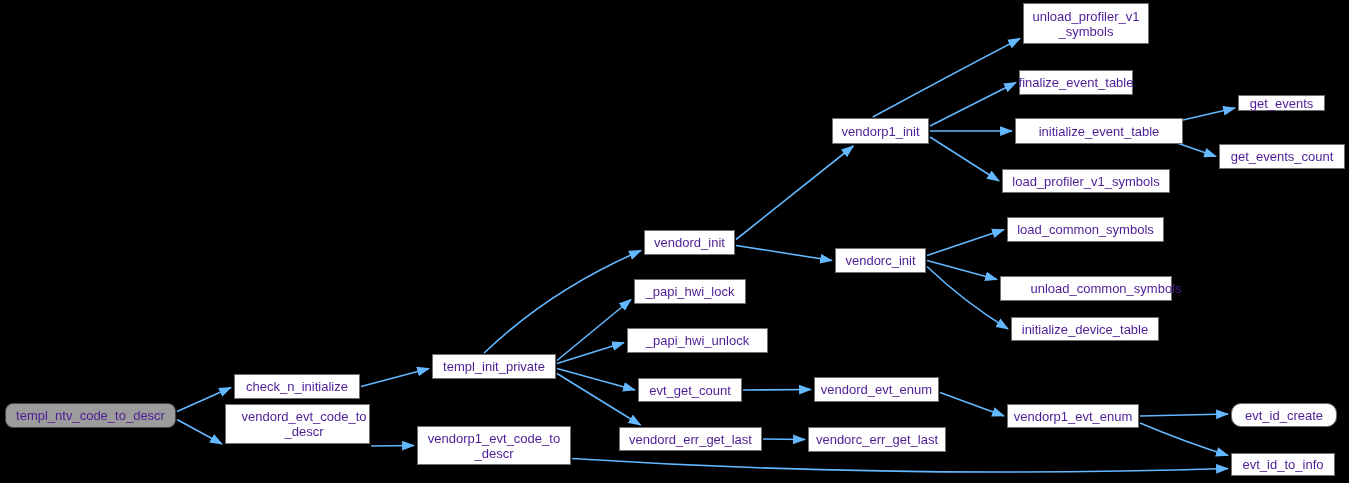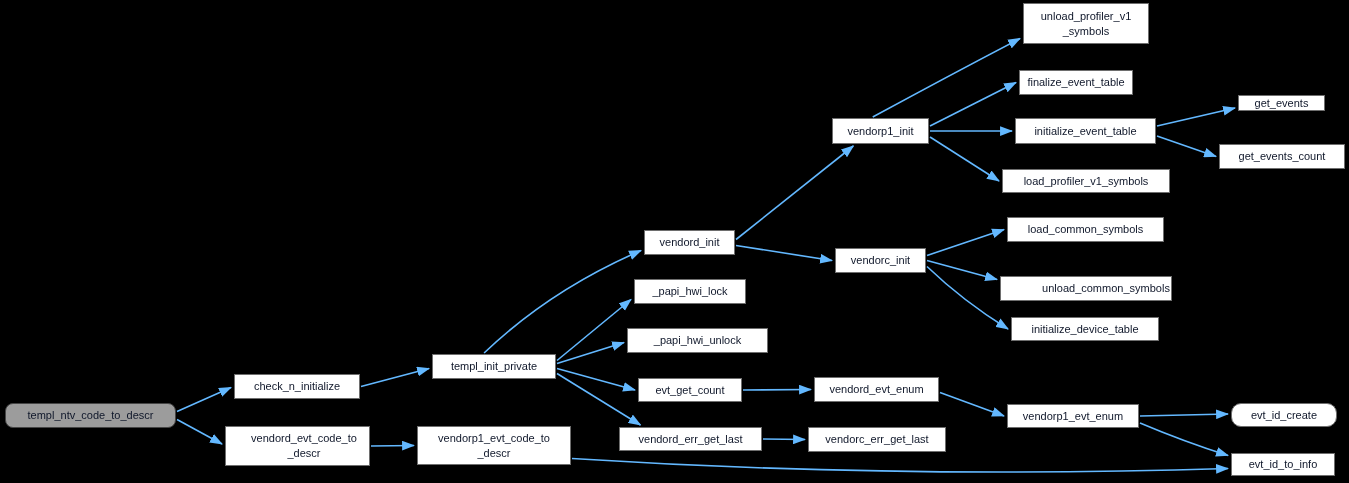--- a/index.html
+++ b/index.html
@@ -9,26 +9,26 @@
     background:#000;
     overflow:hidden;
     font-family:"Liberation Sans","DejaVu Sans",sans-serif;
   }
   #edge-layer{position:absolute;left:0;top:0;width:1349px;height:483px;}
   .node{
     position:absolute;
     box-sizing:border-box;
     background:#ffffff;
     border:1px solid #6e6e6e;
-    color:#0f172a;
+    color:#4c1d95;
     display:flex;
     align-items:center;
     justify-content:center;
     text-align:center;
-    font-size:11px;
+    font-size:13px;
     line-height:15px;
     white-space:pre-line;
     cursor:pointer;
   }
   .node.highlight{
     background:#9c9c9c;
     border-color:#454545;
     cursor:default;
     border-radius:8px;
   }
@@ -69,40 +69,40 @@
         <path d="M763,439 L805,439.5" class="edge" stroke="#63B8FF" marker-end="url(#arrowhead)"></path>
         <path d="M940,392.5 L1004,416" class="edge" stroke="#63B8FF" marker-end="url(#arrowhead)"></path>
         <path d="M1140,416 L1228,414" class="edge" stroke="#63B8FF" marker-end="url(#arrowhead)"></path>
         <path d="M1140,423 Q1185,442 1228,455.5" class="edge" stroke="#63B8FF" marker-end="url(#arrowhead)"></path>
         <path d="M572,458.5 Q890,479 1228,468.5" class="edge" stroke="#63B8FF" marker-end="url(#arrowhead)"></path>
       </g>
   </svg>
   <div id="nodes">
       <div class="node highlight" style="left: 5px; top: 403px; width: 171px; height: 25px;">templ_ntv_code_to_descr</div>
       <div class="node" style="left: 234px; top: 374px; width: 126px; height: 25px;">check_n_initialize</div>
-      <div class="node" style="left: 225px; top: 426px; width: 145px; height: 40px; padding-left: 13px;">vendord_evt_code_to
+      <div class="node" style="left: 225px; top: 404px; width: 145px; height: 40px; padding-left: 13px;">vendord_evt_code_to
 _descr</div>
       <div class="node" style="left: 417px; top: 426px; width: 154px; height: 39px;">vendorp1_evt_code_to
 _descr</div>
       <div class="node" style="left: 432px; top: 354px; width: 124px; height: 25px;">templ_init_private</div>
       <div class="node" style="left: 644px; top: 230px; width: 91px; height: 25px;">vendord_init</div>
       <div class="node" style="left: 634px; top: 279px; width: 112px; height: 25px;">_papi_hwi_lock</div>
       <div class="node" style="left: 627px; top: 328px; width: 141px; height: 25px;">_papi_hwi_unlock</div>
       <div class="node" style="left: 638px; top: 378px; width: 104px; height: 24px;">evt_get_count</div>
       <div class="node" style="left: 619px; top: 427px; width: 143px; height: 24px;">vendord_err_get_last</div>
       <div class="node" style="left: 808px; top: 427px; width: 138px; height: 25px;">vendorc_err_get_last</div>
       <div class="node" style="left: 814px; top: 377px; width: 125px; height: 25px;">vendord_evt_enum</div>
       <div class="node" style="left: 1007px; top: 404px; width: 132px; height: 24px;">vendorp1_evt_enum</div>
       <div class="node" style="left: 1231px; top: 403px; width: 106px; height: 24px; border-radius: 10px;">evt_id_create</div>
       <div class="node" style="left: 1231px; top: 453px; width: 104px; height: 23px;">evt_id_to_info</div>
       <div class="node" style="left: 832px; top: 118px; width: 97px; height: 26px;">vendorp1_init</div>
       <div class="node" style="left: 1023px; top: 3px; width: 126px; height: 41px;">unload_profiler_v1
 _symbols</div>
       <div class="node" style="left: 1019px; top: 70px; width: 114px; height: 25px;">finalize_event_table</div>
-      <div class="node" style="left: 1015px; top: 118px; width: 141px; height: 26px;">initialize_event_table</div>
+      <div class="node" style="left: 1015px; top: 118px; width: 168px; height: 26px;">initialize_event_table</div>
       <div class="node" style="left: 1002px; top: 169px; width: 168px; height: 24px;">load_profiler_v1_symbols</div>
       <div class="node" style="left: 1238px; top: 95px; width: 87px; height: 16px;">get_events</div>
       <div class="node" style="left: 1219px; top: 144px; width: 126px; height: 25px;">get_events_count</div>
       <div class="node" style="left: 835px; top: 248px; width: 91px; height: 25px;">vendorc_init</div>
       <div class="node" style="left: 1007px; top: 217px; width: 157px; height: 25px;">load_common_symbols</div>
       <div class="node" style="left: 1000px; top: 276px; width: 172px; height: 25px; padding-left: 40px;">unload_common_symbols</div>
       <div class="node" style="left: 1011px; top: 317px; width: 148px; height: 24px;">initialize_device_table</div>
     </div>
 </div>
 

